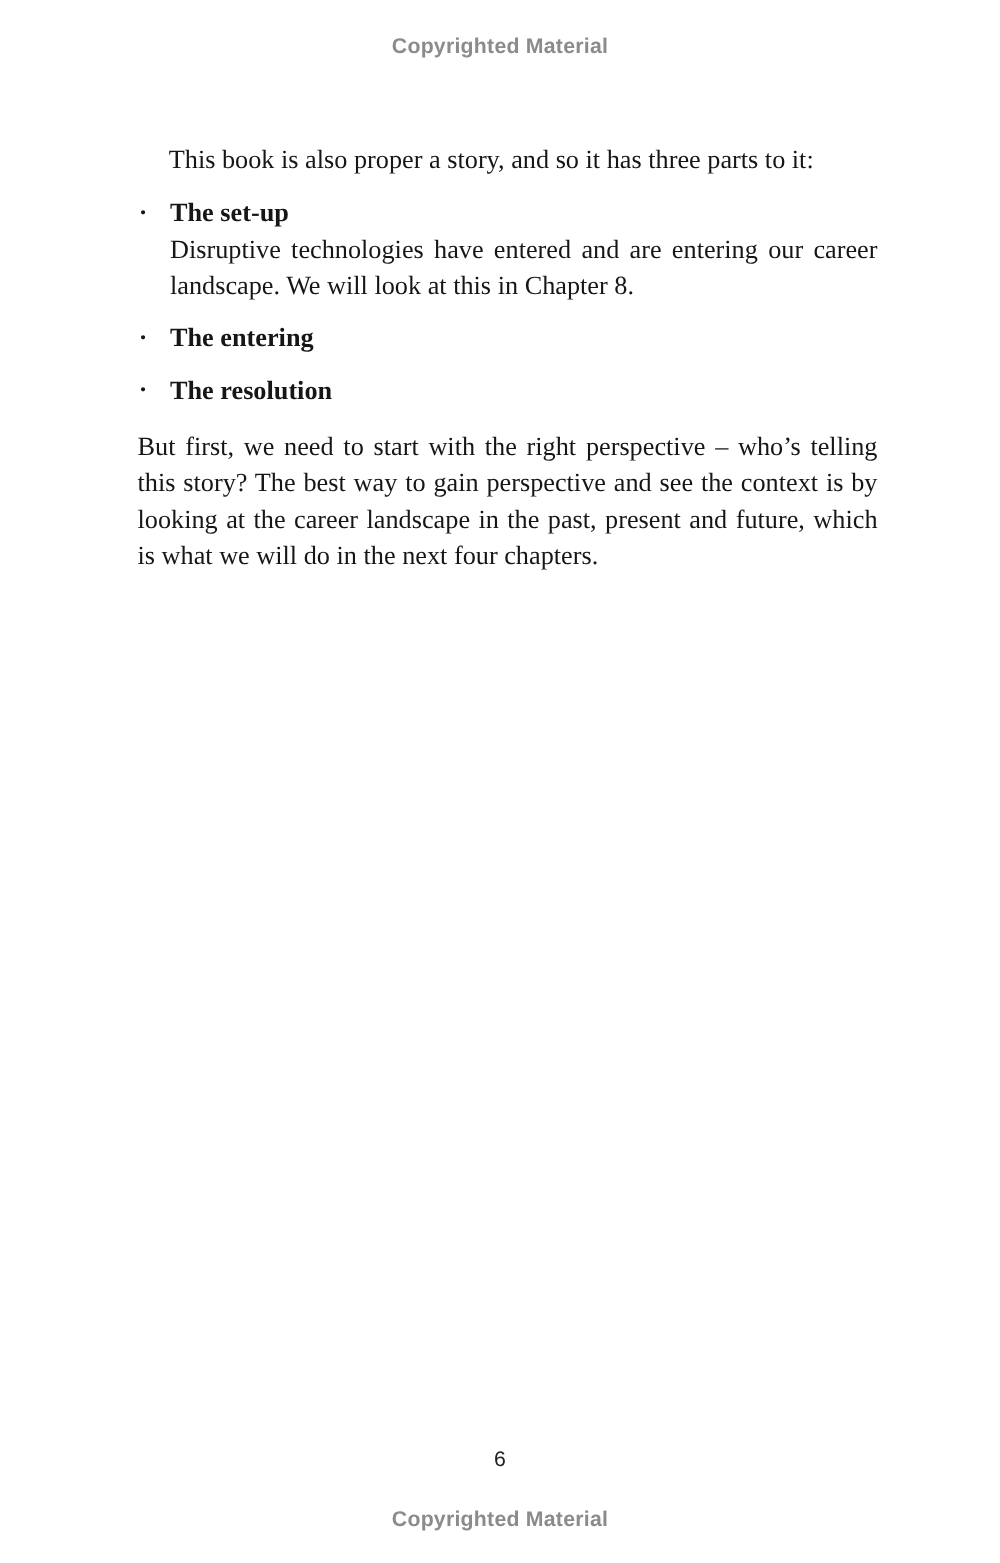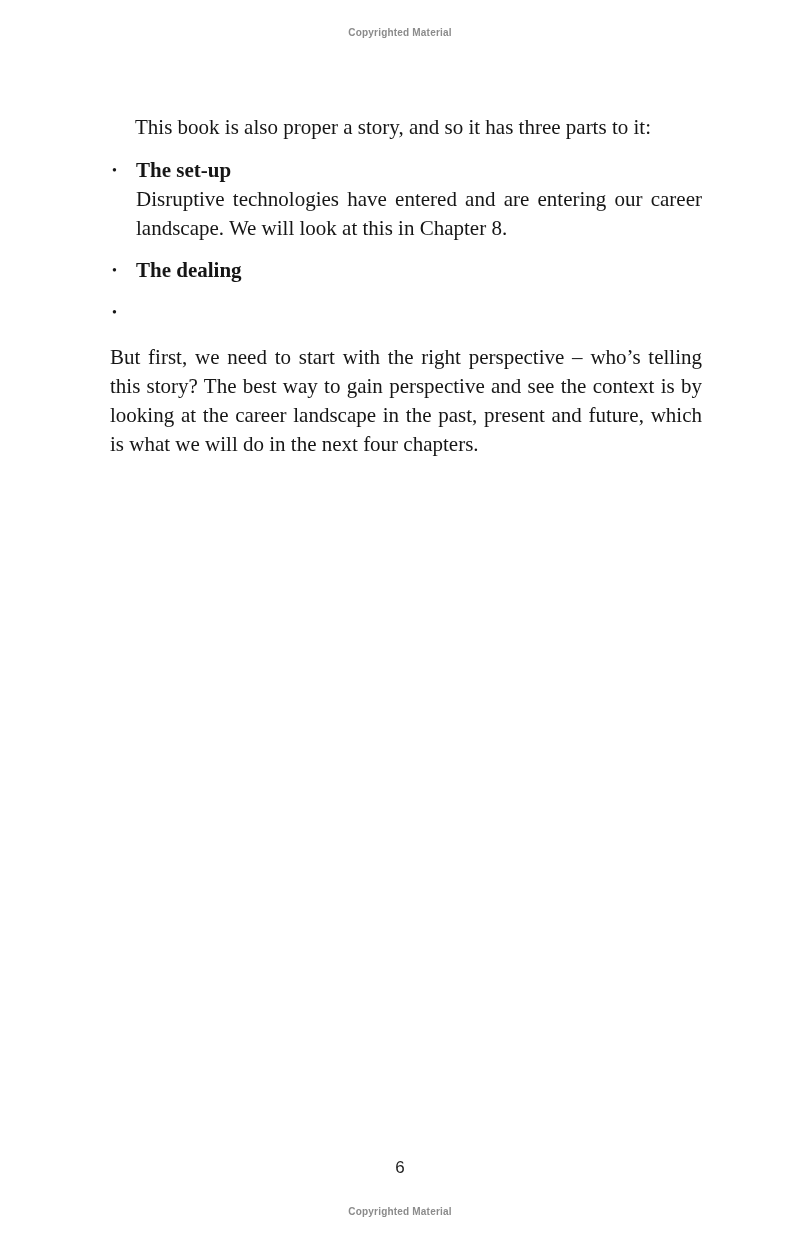--- a/index.html
+++ b/index.html
@@ -11,21 +11,21 @@
     overflow: hidden;
     font-family: "Liberation Serif", serif;
   }
   .watermark {
     position: absolute;
     left: 0;
     width: 100%;
     text-align: center;
     font-family: "Liberation Sans", sans-serif;
     font-weight: bold;
-    font-size: 10px;
+    font-size: 17px;
     color: #8b8b8b;
     letter-spacing: 0.2px;
   }
   .watermark-top { top: 27px; }
   .watermark-bottom { top: 1206px; }
   .running-header {
     position: absolute;
     top: 59px;
     left: 0;
     width: 100%;
@@ -98,27 +98,28 @@
       <span class="bullet-marker">•</span>
       <div class="bullet-content">
         <div class="bullet-heading">The set-up</div>
         <div class="bullet-body">Disruptive technologies have entered and are entering our career landscape. We will look at this in Chapter 8.</div>
       </div>
     </div>
 
     <div class="bullet-item">
       <span class="bullet-marker">•</span>
       <div class="bullet-content">
-        <div class="bullet-heading">The dealing</div>
+        <div class="bullet-heading">The entering</div>
       </div>
     </div>
 
     <div class="bullet-item">
       <span class="bullet-marker">•</span>
       <div class="bullet-content">
+        <div class="bullet-heading">The resolution</div>
       </div>
     </div>
 
     <p class="closing">But first, we need to start with the right perspective – who’s telling this story? The best way to gain perspective and see the context is by looking at the career landscape in the past, present and future, which is what we will do in the next four chapters.</p>
 
   </div>
 
   <div class="page-number">6</div>
 
   <div class="watermark watermark-bottom">Copyrighted Material</div>

